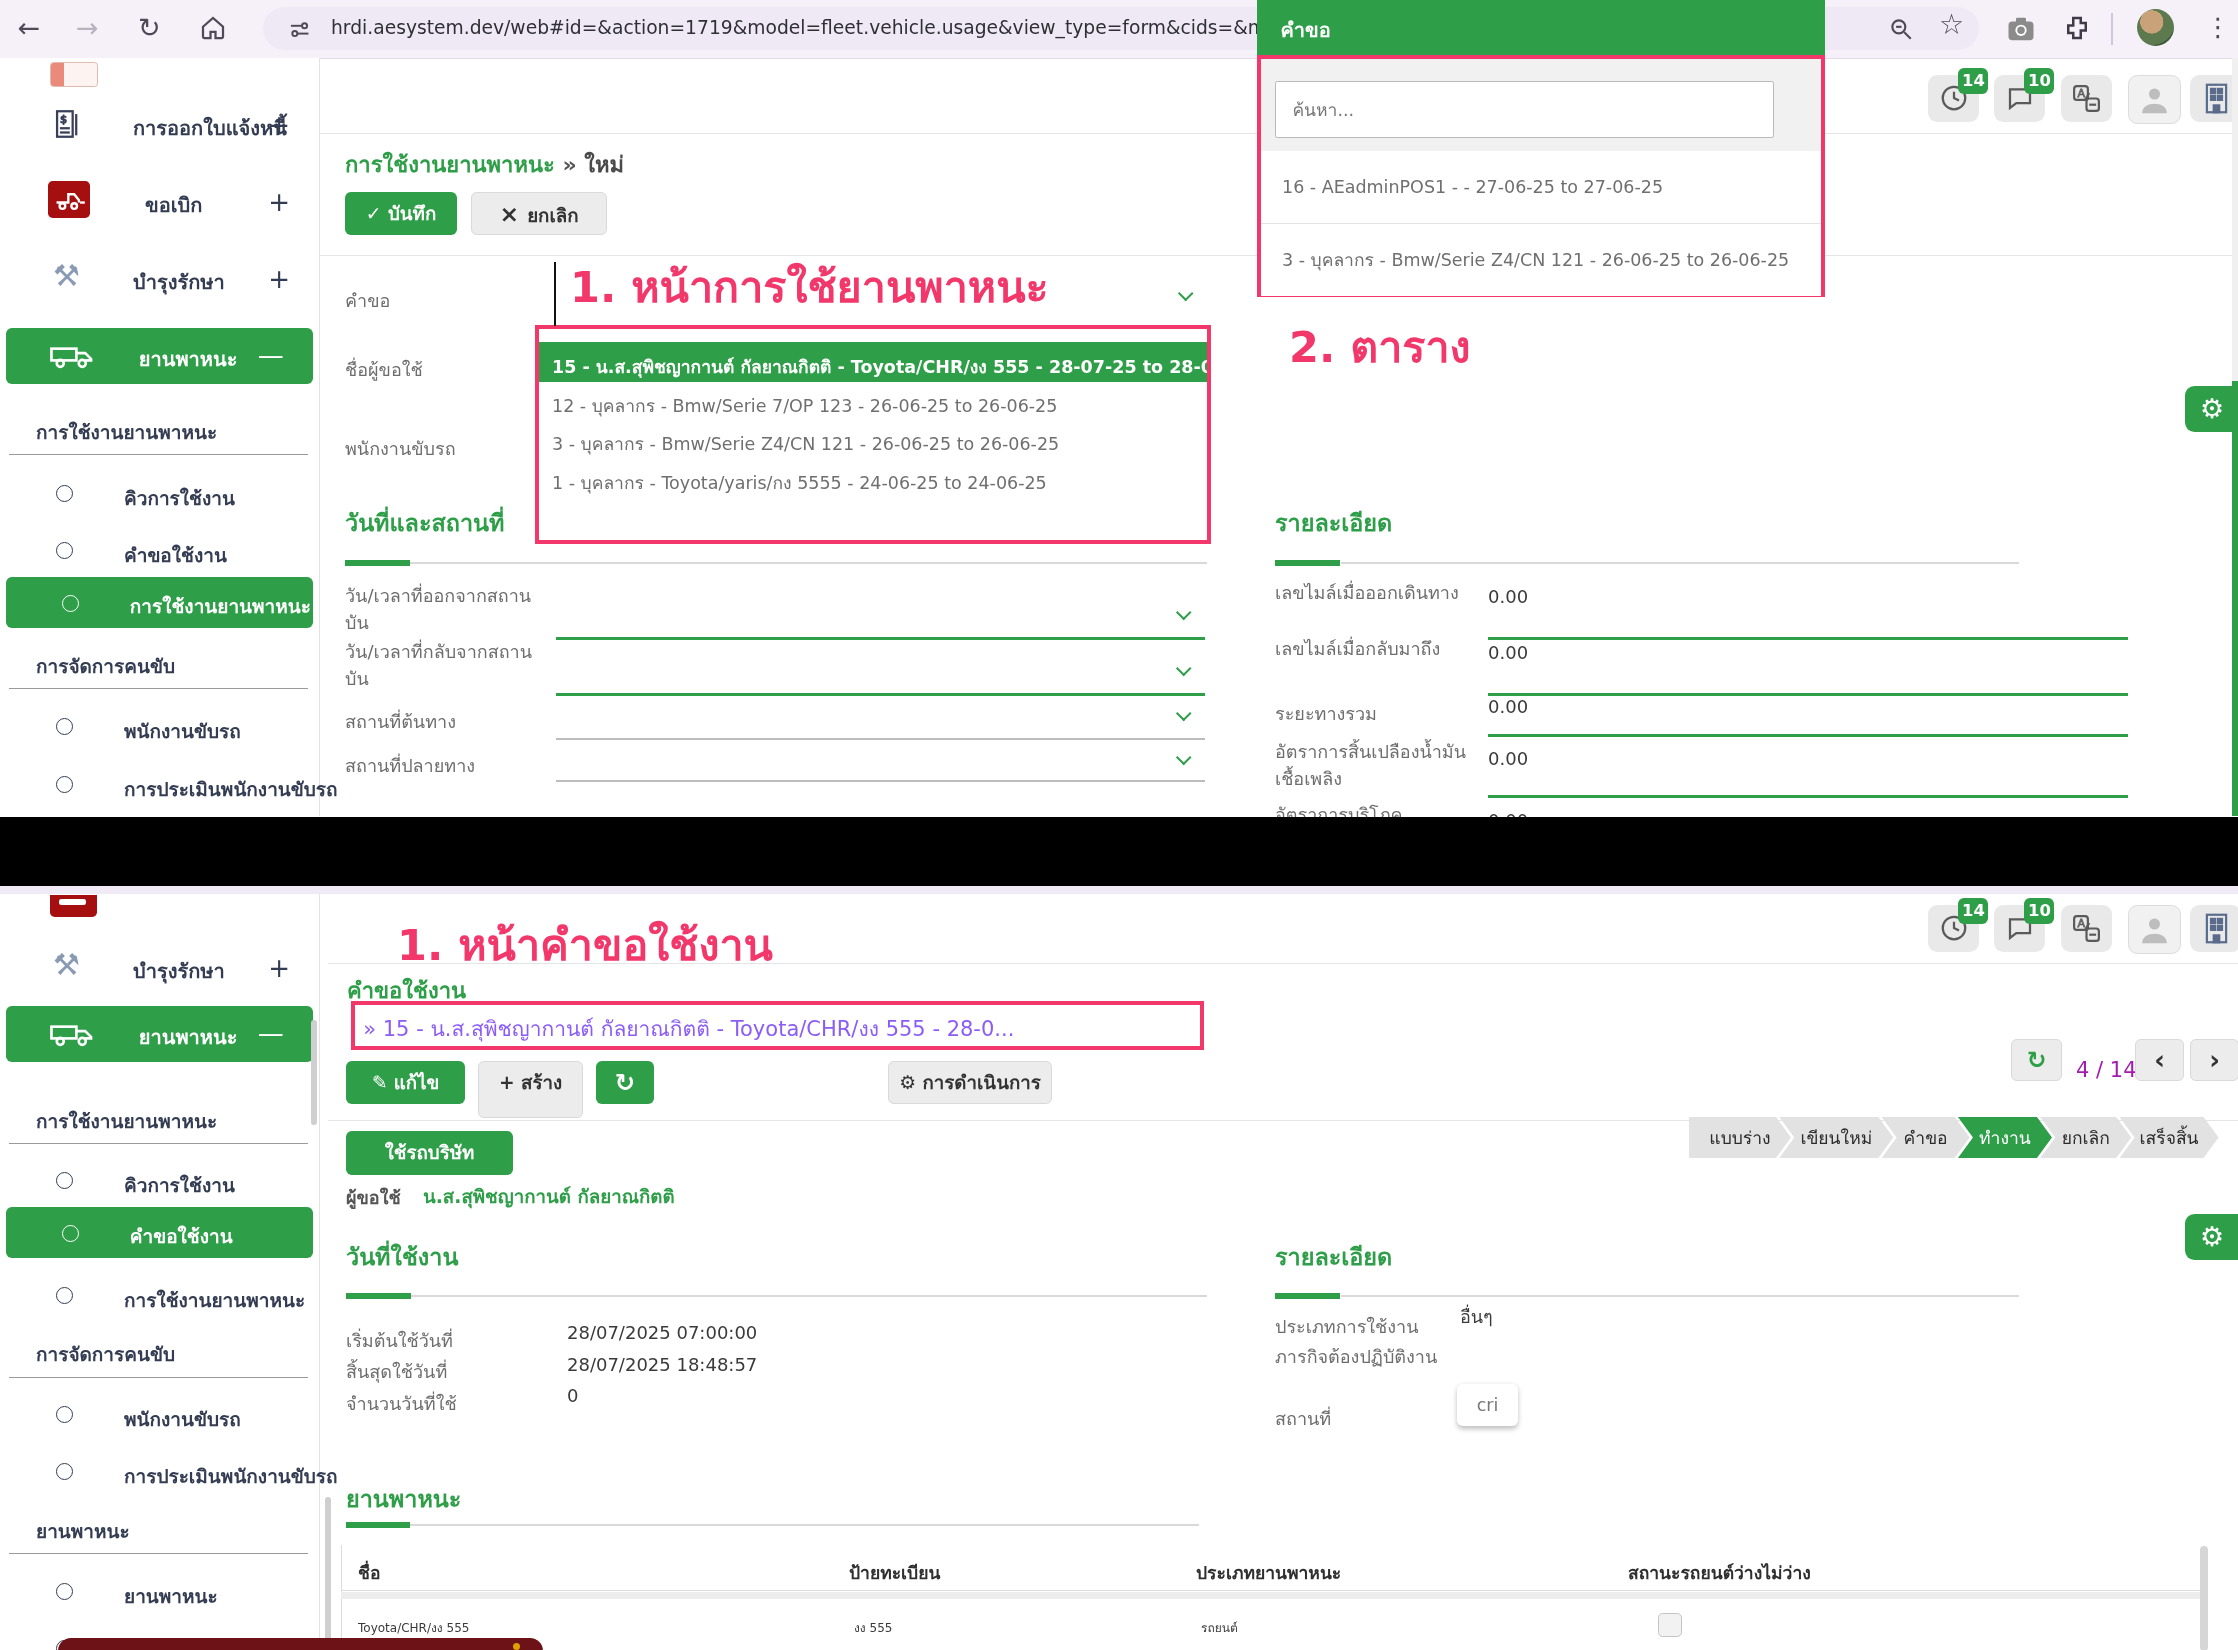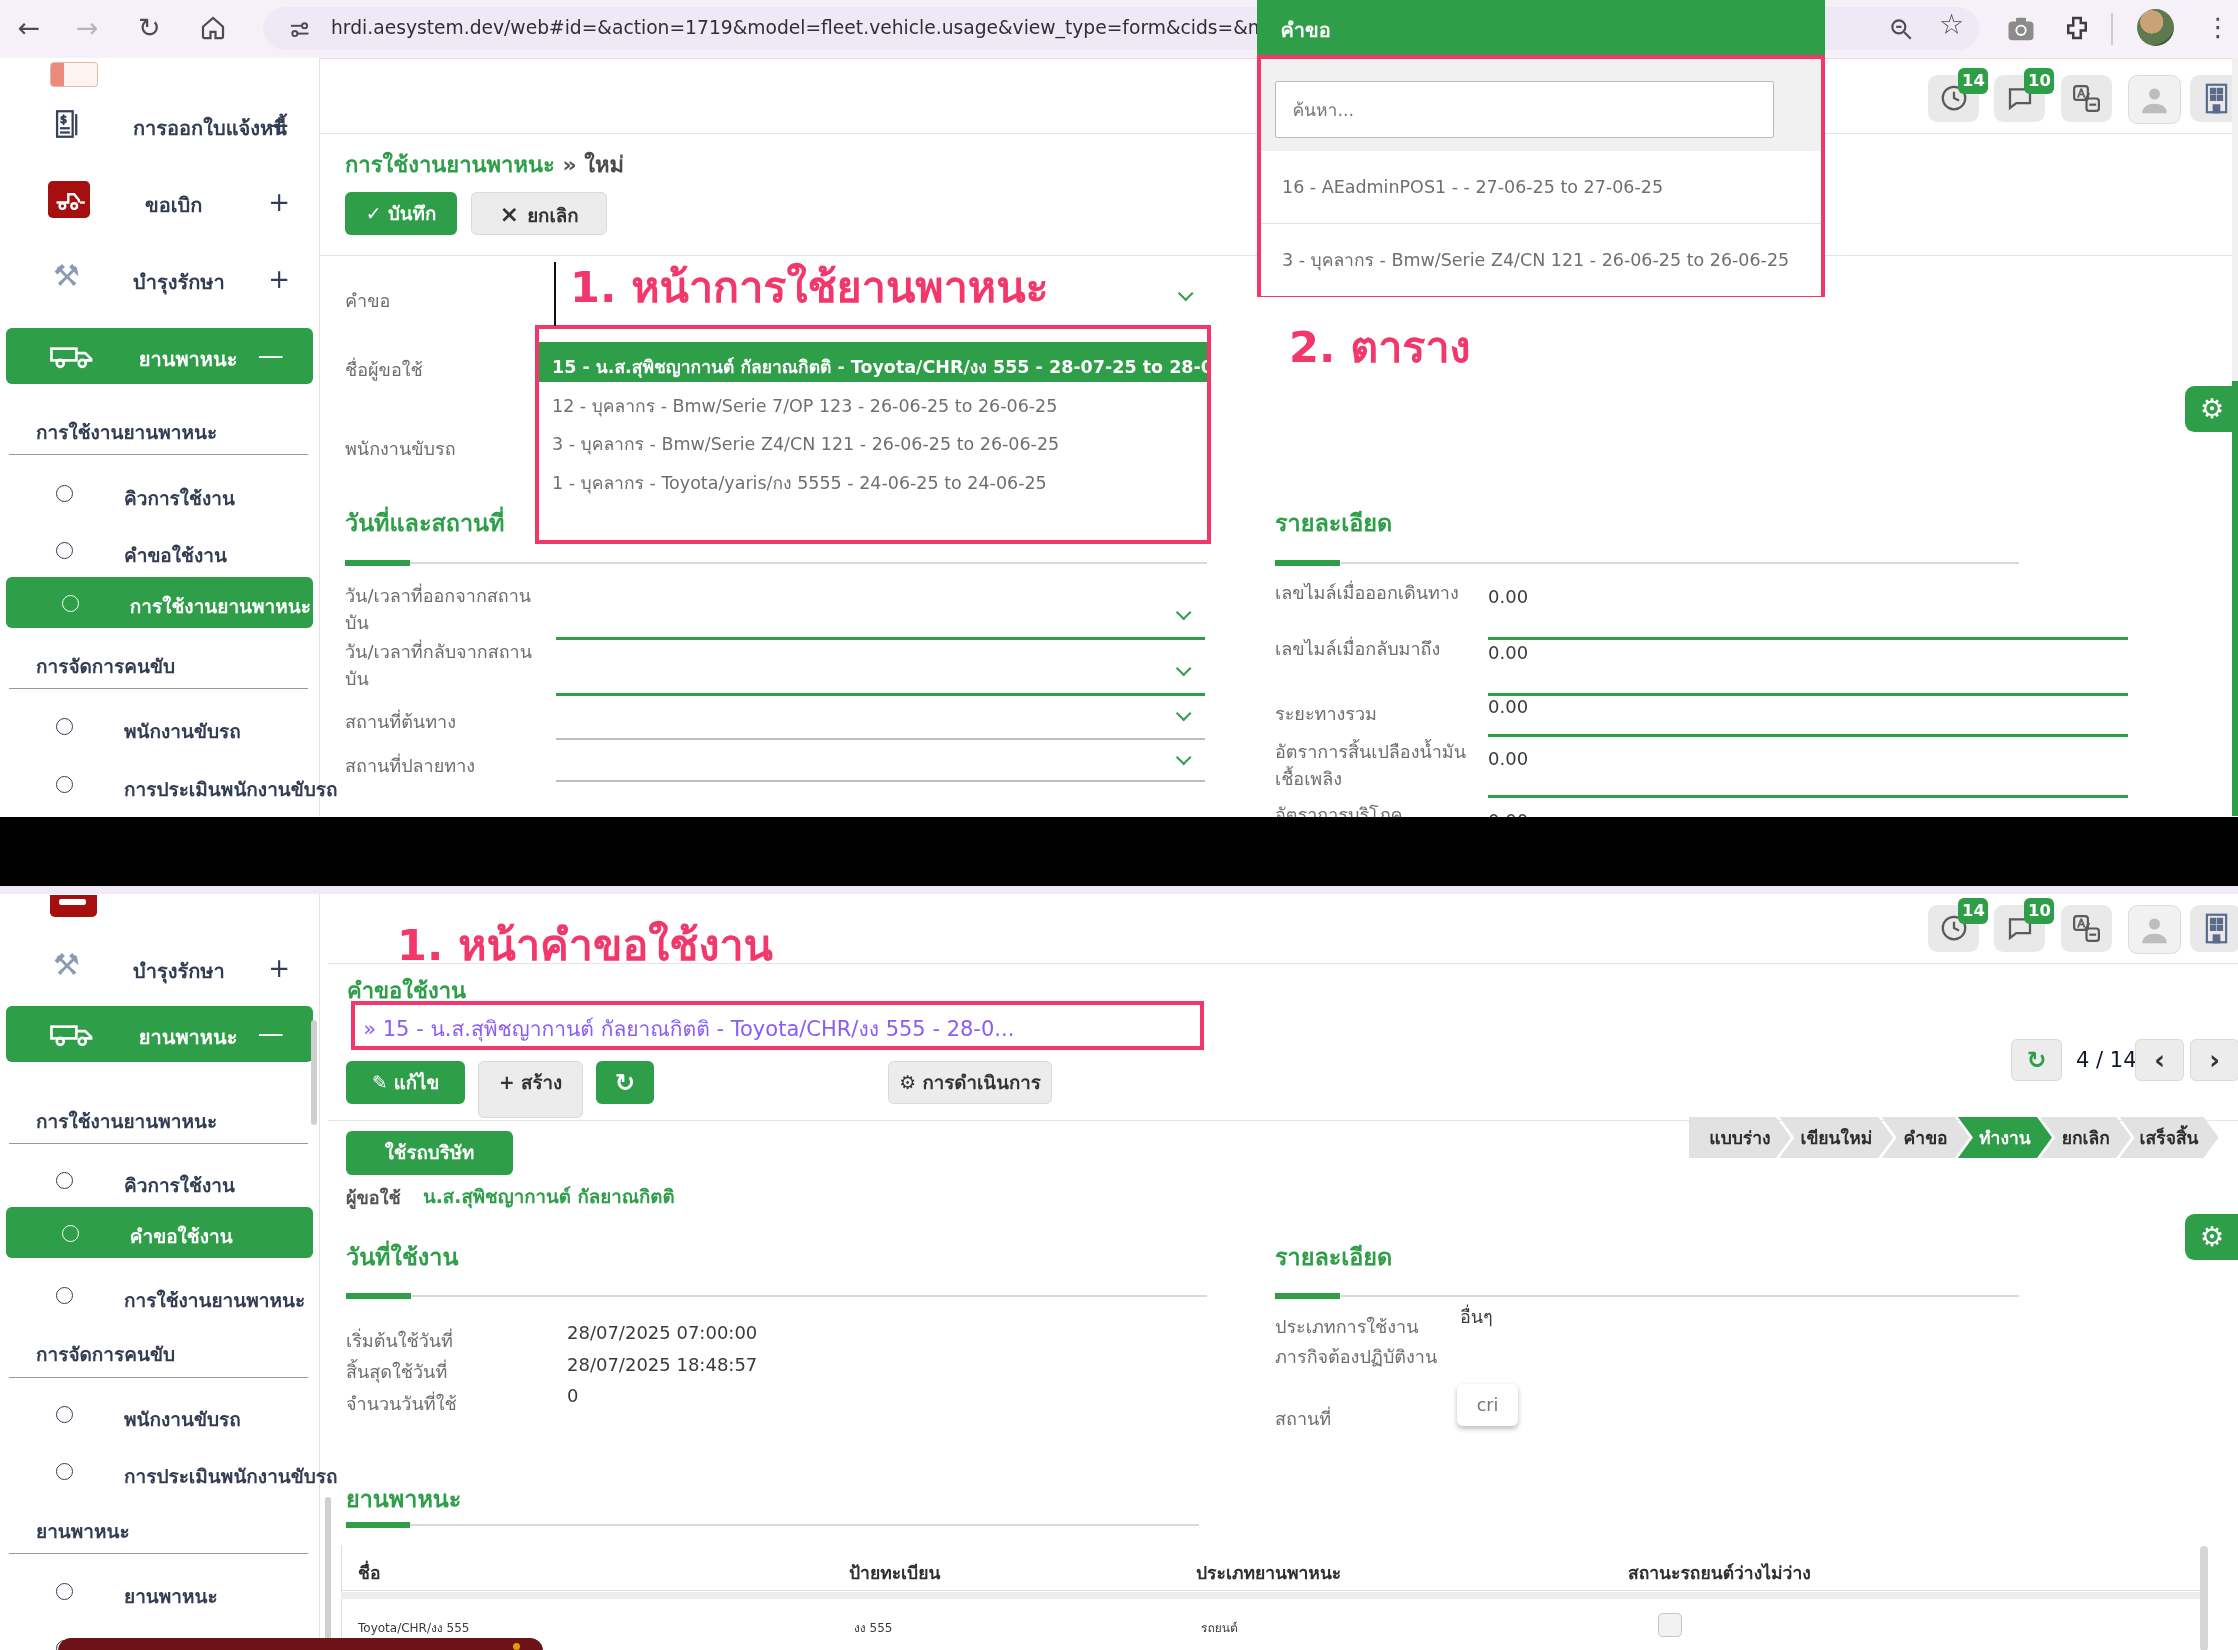--- a/index.html
+++ b/index.html
@@ -48,21 +48,21 @@
   .dd-opt{font-size:17.5px;color:#6f6f6f;padding:9.4px 0 0 13px;height:29px;white-space:nowrap;overflow:hidden}
   .dd-opt.sel{background:#2e9e48;color:#fff;font-weight:700}
   
   .popup{position:absolute;left:1257px;top:0;width:568px;z-index:60}
   .pop-head{height:55px;background:#2e9e48}
   .pop-title{padding:14px 0 0 23.4px;color:#fff;font-size:20px;font-weight:700}
   .pop-body{border:4.7px solid #f2376b;background:#f1f1f1;box-sizing:border-box}
   .pop-item{height:72px;background:#fff;font-size:17.5px;color:#6f6f6f;padding-left:21px;line-height:72px;white-space:nowrap;overflow:hidden}
   
   .pipe{position:absolute;display:flex;height:41px}
-  .chv{height:41px;background:#e2e2e2;color:#2c2c2c;font-size:17.5px;font-weight:700;display:flex;align-items:center;justify-content:center;
+  .chv{height:41px;background:#e2e2e2;color:#2c2c2c;font-size:17.5px;font-weight:400;display:flex;align-items:center;justify-content:center;
        clip-path:polygon(0 0,calc(100% - 15px) 0,100% 50%,calc(100% - 15px) 100%,0 100%,15px 50%);margin-left:-11.7px;padding:0 5.8px;box-sizing:border-box}
   .chv.first{clip-path:polygon(0 0,calc(100% - 15px) 0,100% 50%,calc(100% - 15px) 100%,0 100%);margin-left:0}
   .chv.active{background:#2e9e48;color:#fff}
   .gear-fab{position:absolute;width:54px;height:46px;background:#2e9e48;border-radius:9.4px 0 0 9.4px;color:#fff;font-size:27px;text-align:center;line-height:46px}
   .divider{position:absolute;border-top:1.2px solid #e5e5e5}
   .chip{position:absolute;background:#fff;border-radius:5.8px;box-shadow:0 2.3px 5.8px rgba(0,0,0,.25);font-size:17.5px;color:#777;text-align:center}
   .cellh{position:absolute;font-size:17.5px;font-weight:700;color:#2f2f2f;white-space:nowrap}
   .cell{position:absolute;font-size:12px;color:#3a3a3a;white-space:nowrap}
 </style>
 </head>
@@ -427,21 +427,21 @@
     <div class="abs" style="left:351px;top:115px;width:853px;height:49px;border:4.7px solid #f2376b;background:#fff;box-sizing:border-box;z-index:30">
       <span style="position:absolute;left:8.2px;top:7px;font-size:21px;color:#8b5cf6;white-space:nowrap"><span>»</span> <span>15 - น.ส.สุพิชญากานต์ กัลยาณกิตติ - Toyota/CHR/งง 555 - 28-0...</span></span>
     </div>
 
     <div class="btn btn-green" style="left:346px;top:175px;width:119px;height:43px;line-height:43px"><span>✎ </span><span>แก้ไข</span></div>
     <div class="btn btn-gray" style="left:478px;top:175px;width:105px;height:57px;line-height:42px"><span>+ </span><span>สร้าง</span></div>
     <div class="btn btn-green" style="left:596px;top:175px;width:58px;height:43px;line-height:43px;font-size:24.5px"><span>↻</span></div>
     <div class="btn btn-gray" style="left:888px;top:175px;width:164px;height:43px;line-height:42px"><span>⚙ </span><span>การดำเนินการ</span></div>
 
     <div class="btn btn-gray" style="left:2011px;top:153px;width:51px;height:42px;line-height:41px;font-size:23.4px"><span style="color:#2e9e48">↻</span></div>
-    <span class="abs" style="left:2076px;top:162px;font-size:21px;color:#0f172a">4 / 14</span>
+    <span class="abs" style="left:2076px;top:172px;font-size:21px;color:#a21caf">4 / 14</span>
     <div class="btn btn-gray" style="left:2135px;top:153px;width:49px;height:42px;line-height:40px;font-size:26px">‹</div>
     <div class="btn btn-gray" style="left:2190px;top:153px;width:49px;height:42px;line-height:40px;font-size:26px">›</div>
 
     <div class="divider" style="left:328px;top:234px;width:1910px"></div>
 
     <div class="btn btn-green" style="left:346px;top:245px;width:167px;height:44px;line-height:44px">ใช้รถบริษัท</div>
     <div class="pipe" style="left:1689px;top:231px">
       <div class="chv first" style="width:102px">
           <span>แบบร่าง</span>
         </div>

